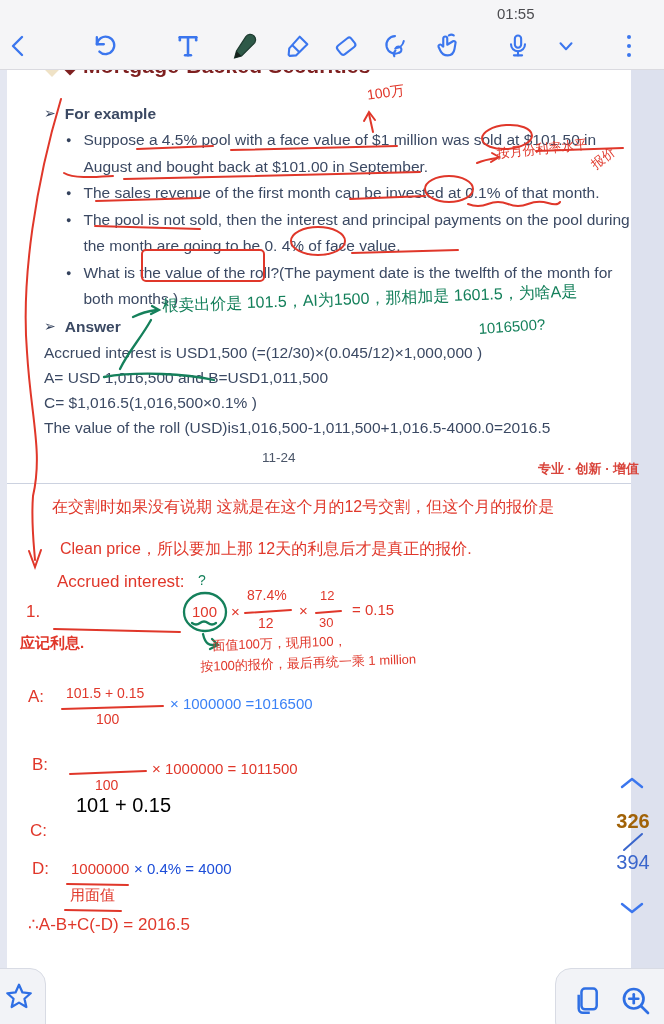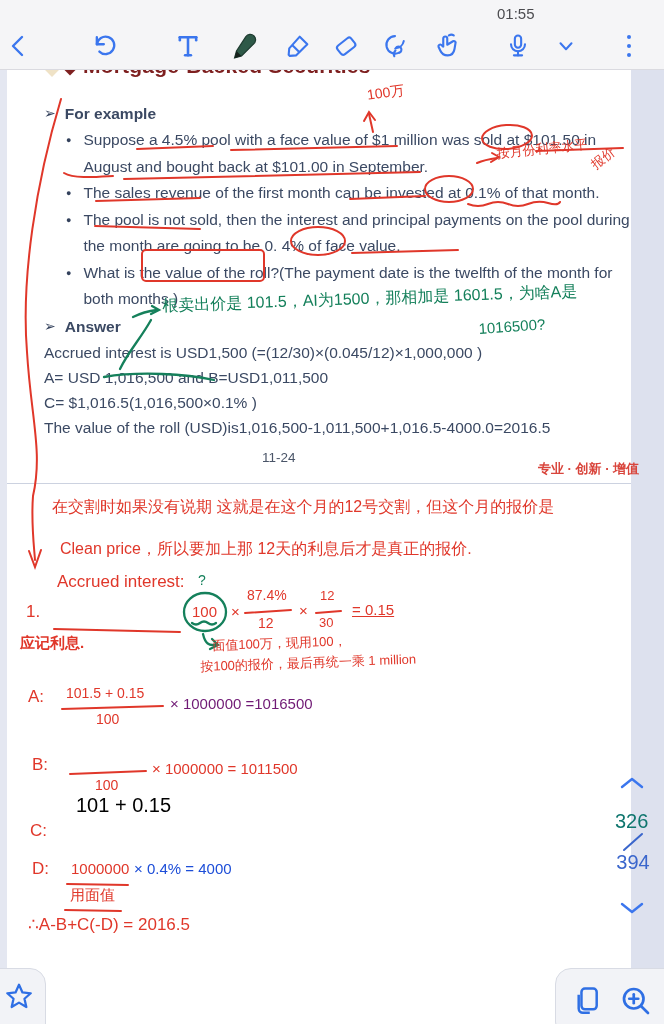--- a/index.html
+++ b/index.html
@@ -34,21 +34,21 @@
   .ans-line{line-height:25.3px;white-space:nowrap;}
   #slide-footer-page{position:absolute;left:255px;top:380px;font-size:13.5px;color:#4a5568;z-index:4;}
   #watermark{position:absolute;left:531px;top:390px;font-size:13px;font-weight:bold;
     color:#d9453c;white-space:nowrap;z-index:4;}
   
   #ink-svg{position:absolute;left:0;top:0;z-index:5;pointer-events:none;}
   #annot-layer{position:absolute;left:0;top:0;width:664px;height:1024px;z-index:6;pointer-events:none;}
   .hw{position:absolute;white-space:nowrap;transform-origin:left top;line-height:1.25;}
   
   .navbtn{position:absolute;left:618px;width:28px;height:18px;z-index:7;display:flex;align-items:center;justify-content:center;}
-  #pgcur{position:absolute;left:615px;top:810px;width:36px;font-size:20px;color:#0f766e;z-index:7;}
+  #pgcur{position:absolute;left:615px;top:810px;width:36px;text-align:center;font-size:20px;color:#a16207;z-index:7;font-weight:bold;}
   #pgslash{position:absolute;left:620px;top:832px;z-index:7;}
   #pgtot{position:absolute;left:615px;top:851px;width:36px;text-align:center;font-size:20px;color:#3a66cc;z-index:7;}
   
   .panel{position:absolute;background:#f2f3f7;border:1px solid #d8dbe4;border-radius:16px;z-index:12;}
   #panel-star{left:-26px;top:968px;width:72px;height:72px;}
   #panel-right{left:555px;top:968px;width:130px;height:70px;display:flex;align-items:center;gap:14px;padding-left:14px;}
   #star-wrap{position:absolute;right:10px;top:12px;}
 </style>
 </head>
 <body>
@@ -150,28 +150,28 @@
       <div class="hw" style="left: 26px; top: 601px; font-size: 17px; color: rgb(224, 55, 42);">1.</div>
       <div class="hw" style="left: 57px; top: 571px; font-size: 17px; color: rgb(224, 55, 42);">Accrued interest:</div>
       <div class="hw" style="left: 20px; top: 634px; font-size: 15px; color: rgb(224, 55, 42); font-weight: bold;">应记利息.</div>
       <div class="hw" style="left: 192px; top: 603px; font-size: 15px; color: rgb(224, 55, 42);">100</div>
       <div class="hw" style="left: 231px; top: 603px; font-size: 15px; color: rgb(224, 55, 42);">×</div>
       <div class="hw" style="left: 247px; top: 587px; font-size: 14px; color: rgb(224, 55, 42);">87.4%</div>
       <div class="hw" style="left: 258px; top: 615px; font-size: 14px; color: rgb(224, 55, 42);">12</div>
       <div class="hw" style="left: 299px; top: 602px; font-size: 15px; color: rgb(224, 55, 42);">×</div>
       <div class="hw" style="left: 320px; top: 588px; font-size: 13px; color: rgb(224, 55, 42);">12</div>
       <div class="hw" style="left: 319px; top: 615px; font-size: 13px; color: rgb(224, 55, 42);">30</div>
-      <div class="hw" style="left: 352px; top: 601px; font-size: 15px; color: rgb(224, 55, 42); text-decoration: underline;">= 0.15</div>
+      <div class="hw" style="left: 352px; top: 601px; font-size: 15px; color: rgb(224, 55, 42);">= 0.15</div>
       <div class="hw" style="left: 198px; top: 572px; font-size: 14px; color: rgb(21, 128, 91);">?</div>
       <div class="hw" style="left: 212px; top: 638px; font-size: 13px; color: rgb(224, 55, 42); transform: rotate(-2deg);">面值100万，现用100，</div>
       <div class="hw" style="left: 200px; top: 659px; font-size: 13px; color: rgb(224, 55, 42); transform: rotate(-2deg);">按100的报价，最后再统一乘 1 million</div>
       <div class="hw" style="left: 28px; top: 686px; font-size: 17px; color: rgb(224, 55, 42);">A:</div>
       <div class="hw" style="left: 66px; top: 685px; font-size: 14px; color: rgb(224, 55, 42);">101.5 + 0.15</div>
       <div class="hw" style="left: 96px; top: 711px; font-size: 14px; color: rgb(224, 55, 42);">100</div>
-      <div class="hw" style="left: 170px; top: 695px; font-size: 15px; color: #701a75;">× 1000000  =1016500</div>
+      <div class="hw" style="left: 170px; top: 695px; font-size: 15px; color: #3b82f6;">× 1000000  =1016500</div>
       <div class="hw" style="left: 32px; top: 754px; font-size: 17px; color: rgb(224, 55, 42);">B:</div>
       <div class="hw" style="left: 76px; top: 793px; font-size: 20px; color: #000000;">101 + 0.15</div>
       <div class="hw" style="left: 95px; top: 777px; font-size: 14px; color: rgb(224, 55, 42);">100</div>
       <div class="hw" style="left: 152px; top: 760px; font-size: 15px; color: rgb(224, 55, 42);">× 1000000 = 1011500</div>
       <div class="hw" style="left: 30px; top: 820px; font-size: 17px; color: rgb(224, 55, 42);">C:</div>
       <div class="hw" style="left: 32px; top: 858px; font-size: 17px; color: rgb(224, 55, 42);">D:</div>
       <div class="hw" style="left: 71px; top: 860px; font-size: 15px; color: rgb(224, 55, 42);">1000000</div>
       <div class="hw" style="left: 134px; top: 860px; font-size: 15px; color: #1d4ed8;">× 0.4% = 4000</div>
       <div class="hw" style="left: 70px; top: 886px; font-size: 15px; color: rgb(224, 55, 42);">用面值</div>
       <div class="hw" style="left: 28px; top: 914px; font-size: 17px; color: rgb(224, 55, 42);">∴A-B+C(-D) = 2016.5</div>

